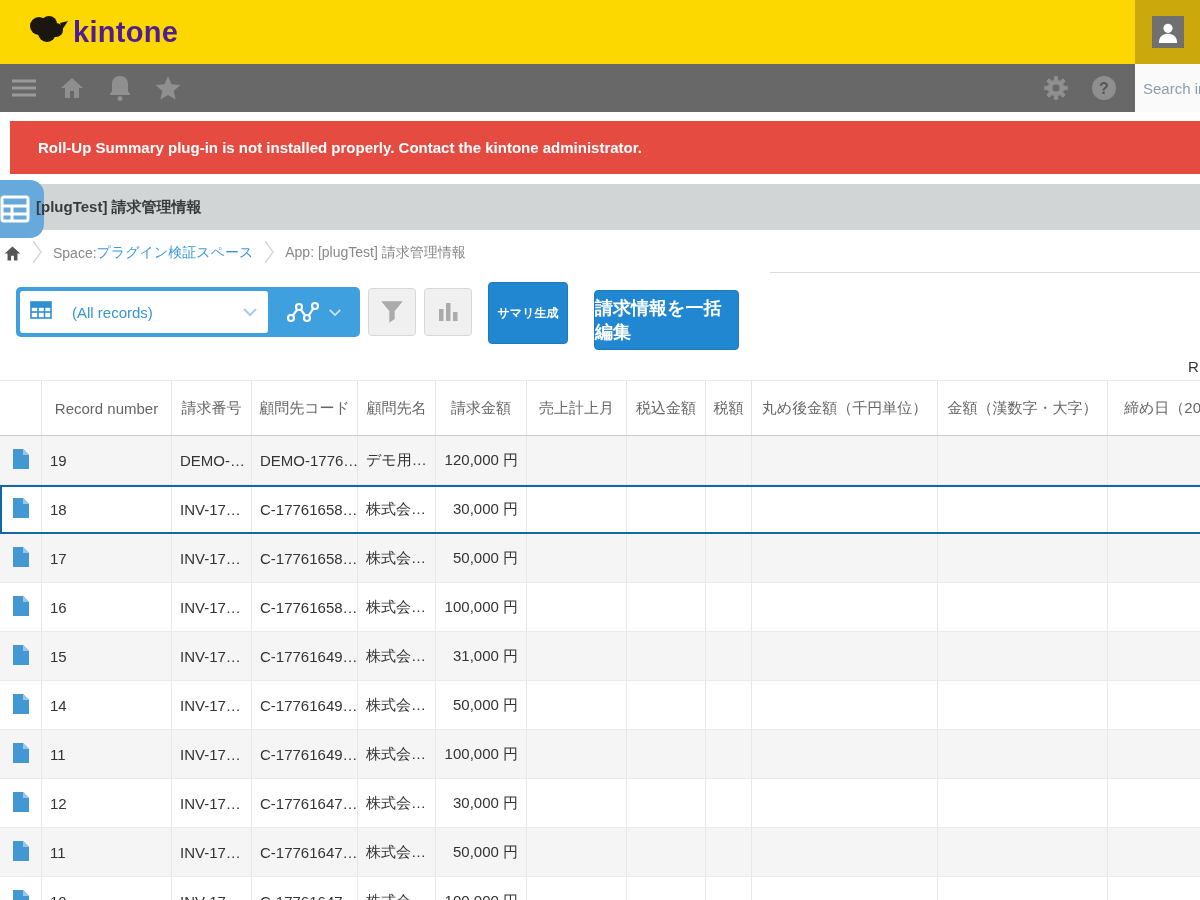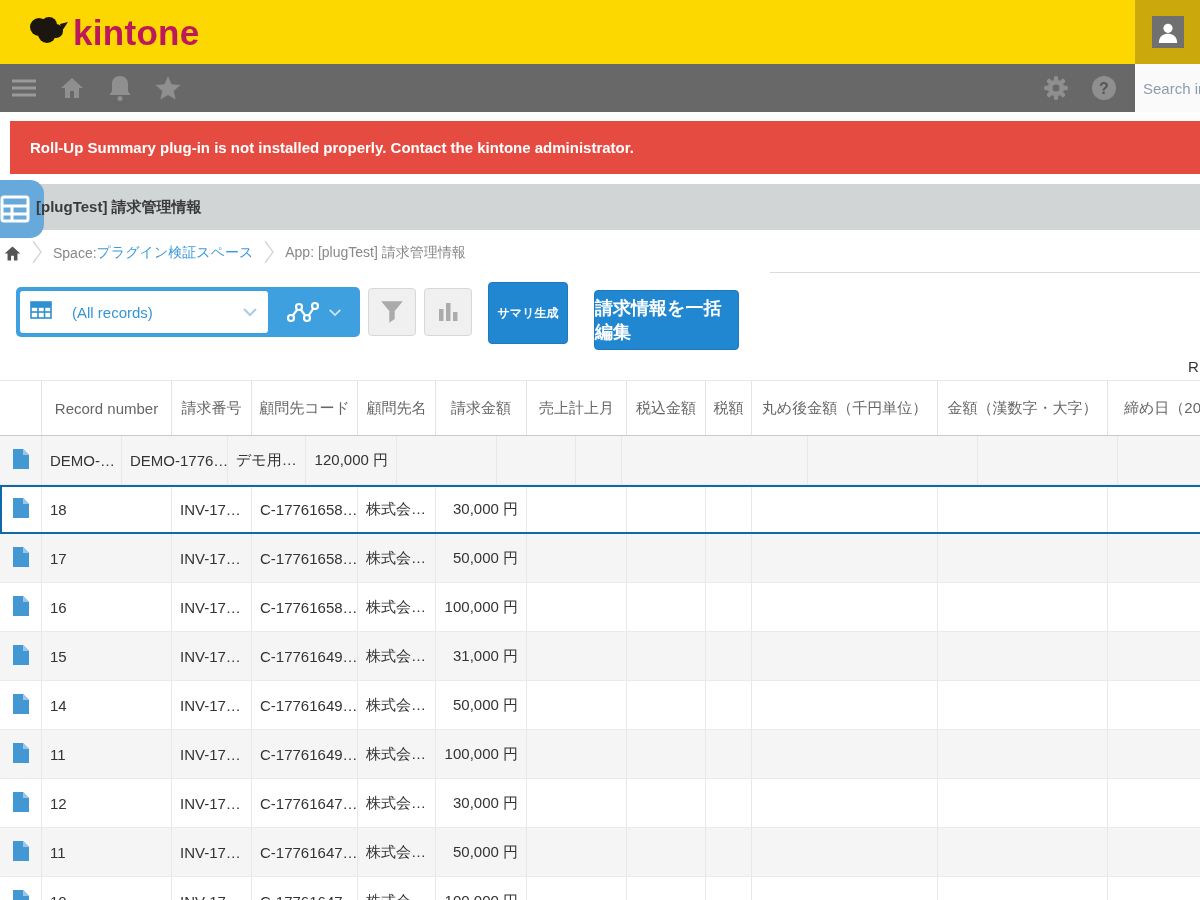--- a/index.html
+++ b/index.html
@@ -2,35 +2,35 @@
 <html><head>
 <meta charset="utf-8">
 <style>
   * { margin:0; padding:0; box-sizing:border-box; }
   html,body { width:1200px; height:900px; overflow:hidden; }
   body { position:relative; background:#fff; font-family:"Liberation Sans", sans-serif; }
 
   
   .topbar { position:absolute; top:0; left:0; width:1200px; height:64px; background:#FDD800; }
   .logo { position:absolute; left:27px; top:13px; display:flex; align-items:center; gap:4px; }
-  .logo-text { font-size:35px; font-weight:bold; color:#be185d; letter-spacing:0.3px; }
+  .logo-text { font-size:29px; font-weight:bold; color:#4c1d95; letter-spacing:0.3px; }
   .user-area { position:absolute; right:0; top:0; width:65px; height:64px; background:#CBA80B; }
   .avatar { position:absolute; left:17px; top:16px; width:32px; height:32px; background:#707070; display:flex; align-items:center; justify-content:center; }
 
   
   .navbar { position:absolute; top:64px; left:0; width:1200px; height:48px; background:#686868; }
   .nav-icon { position:absolute; top:0; height:48px; width:48px; display:flex; align-items:center; justify-content:center; cursor:pointer; }
   .hamburger { left:0; } .home { left:48px; } .bell { left:96px; } .star { left:144px; }
   .gear { left:1032px; } .help { left:1080px; }
   .search-box { position:absolute; right:0; top:0; width:65px; height:48px; background:#FAFAFA; }
   .search-box input { width:100%; height:100%; border:0; outline:0; background:transparent; font-size:15px; padding-left:8px; font-family:"Liberation Sans", sans-serif; }
   .search-box input::placeholder { color:#8E9CAD; opacity:1; }
 
   
-  .banner { position:absolute; top:121px; left:10px; width:1190px; height:53px; background:#E64B42; display:flex; align-items:center; padding-left:20px; }
+  .banner { position:absolute; top:121px; left:10px; width:1190px; height:53px; background:#E64B42; display:flex; align-items:center; padding-left:28px; }
   .banner-text { color:#fff; font-weight:bold; font-size:15px; }
 
   
   .titlebar { position:absolute; top:184px; left:0; width:1200px; height:46px; background:#D2D5D6; }
   .app-icon { position:absolute; top:180px; left:-14px; width:58px; height:58px; border-radius:14px; background:#66A9DA; z-index:1; display:flex; align-items:center; justify-content:center; }
   .title-text { position:absolute; top:184px; left:0; height:46px; display:flex; align-items:center; font-weight:bold; font-size:15px; color:#3A3A3A; z-index:2;margin-left:36px; }
 
   
   .breadcrumb { position:absolute; top:232px; left:0; width:1200px; height:42px; display:flex; align-items:center; font-size:14px; color:#888; z-index:3; }
   .crumb-home { margin-left:4px; display:flex; align-items:center; cursor:pointer; }
@@ -262,20 +262,21 @@
   <div id="table-body">
   <div class="row odd">
     <div class="td c-icon center">
       <span>
         <svg width="16" height="20" viewBox="0 0 16 20">
           <path d="M0 0 h10 l6 6 v14 h-16 Z" fill="#4397D3"></path>
           <path d="M10 0 l6 6 h-6 Z" fill="#9CC6E6"></path>
         </svg>
       </span>
     </div>
+    <div class="td c-rec">19</div>
     <div class="td c-inv">DEMO-…</div>
     <div class="td c-code">DEMO-1776…</div>
     <div class="td c-name">デモ用…</div>
     <div class="td c-amt amount">120,000 円</div>
     <div class="td c-month"></div>
     <div class="td c-taxin"></div>
     <div class="td c-tax"></div>
     <div class="td c-round"></div>
     <div class="td c-kanji"></div>
     <div class="td c-close"></div>

